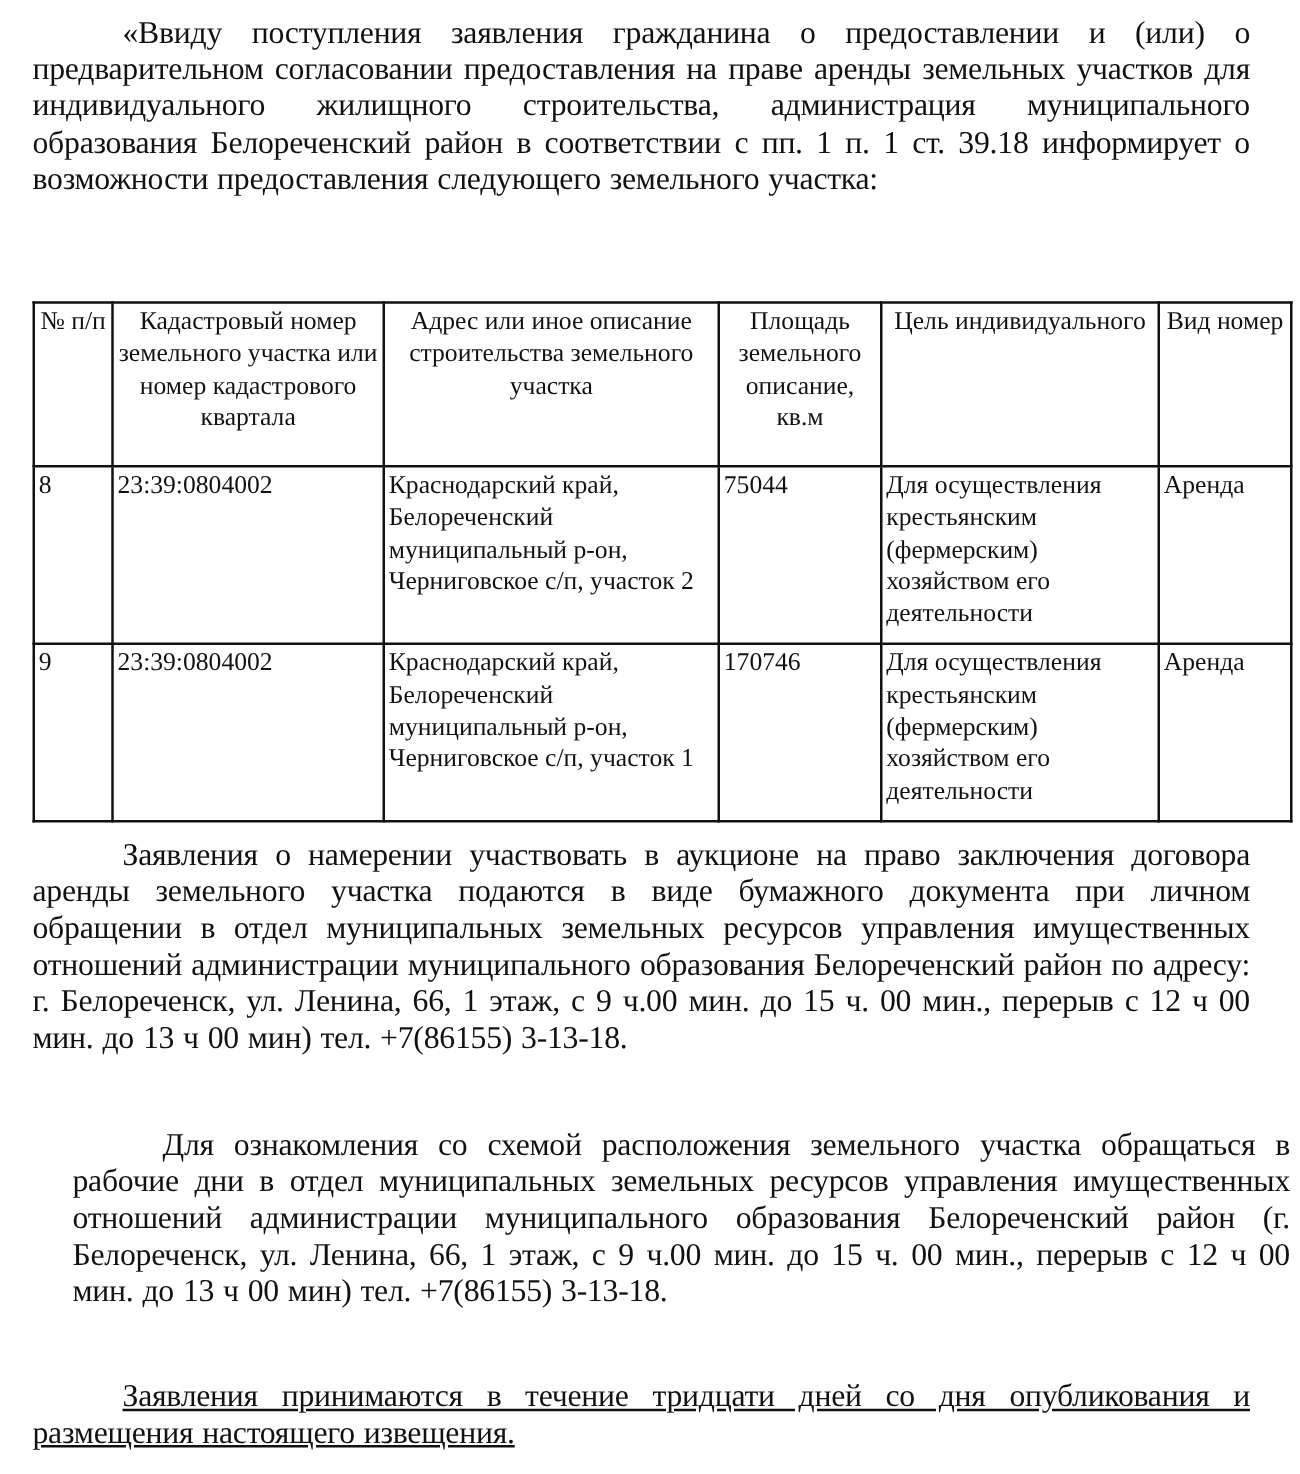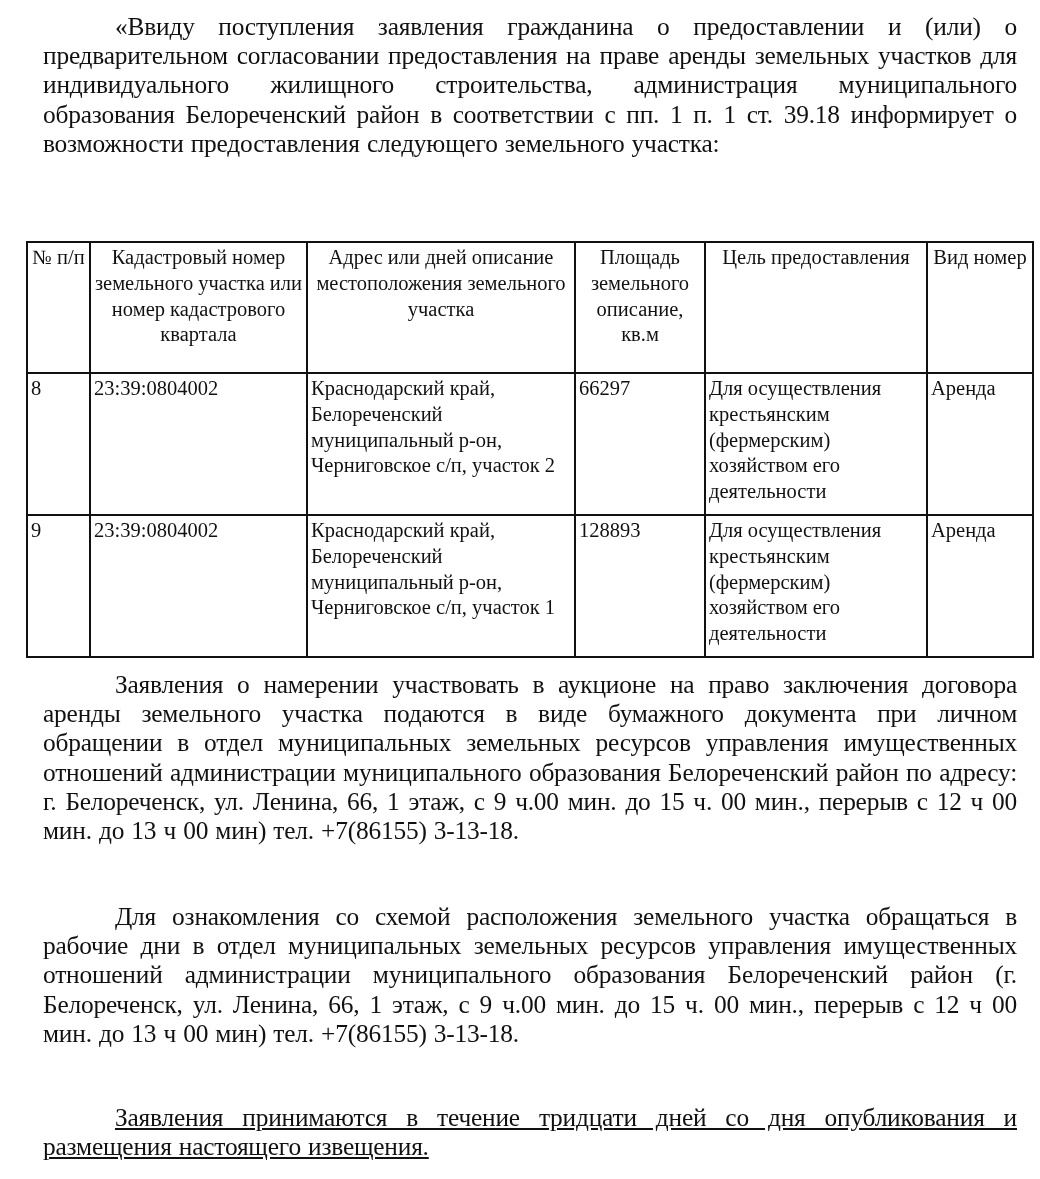--- a/index.html
+++ b/index.html
@@ -1,29 +1,29 @@
 <!DOCTYPE html>
 <html><head>
 <meta charset="utf-8">
 <style>
   html, body { margin: 0; padding: 0; background: #ffffff; }
   body {
     width: 1040px; height: 1179px; position: relative; overflow: hidden;
     font-family: "Liberation Serif", serif; color: #111;
   }
   .para {
-    position: absolute; left: 43px; width: 974px;
+    position: absolute; left: 26px; width: 974px;
     font-size: 25.4px; line-height: 29.2px;
     text-align: justify; text-align-last: auto;
     letter-spacing: -0.2px; word-spacing: 1px;
   }
   .para .indent { display: inline-block; width: 72px; }
   #p1 { top: 12px; }
   #p2 { top: 670px; }
-  #p3 { top: 902px; }
+  #p3 { top: 902px; margin-left: 32px; }
   #p4 { top: 1103px; text-decoration: underline; }
   .tbl {
     position: absolute; left: 26px; top: 241px; width: 1006px;
     border-collapse: collapse; table-layout: fixed;
     font-size: 20.5px; line-height: 25.8px;
   }
   .tbl td, .tbl th {
     border: 2px solid #111; vertical-align: top; 
     padding: 2px 3px 0 3px; font-weight: normal;
   }
@@ -47,40 +47,40 @@
       <col class="c1">
       <col class="c2">
       <col class="c3">
       <col class="c4">
       <col class="c5">
   </colgroup>
   <thead>
     <tr>
       <th>№ п/п</th>
       <th>Кадастровый номер земельного участка или номер кадастрового квартала</th>
-      <th>Адрес или дней описание местоположения земельного участка</th>
+      <th>Адрес или иное описание строительства земельного участка</th>
       <th>Площадь земельного описание, кв.м</th>
-      <th>Цель предоставления</th>
+      <th>Цель индивидуального</th>
       <th>Вид номер</th>
     </tr>
   </thead>
   <tbody>
     <tr>
       <td>8</td>
       <td>23:39:0804002</td>
       <td>Краснодарский край, Белореченский муниципальный р-он, Черниговское с/п, участок 2</td>
-      <td>66297</td>
+      <td>75044</td>
       <td>Для осуществления крестьянским (фермерским) хозяйством его деятельности</td>
       <td>Аренда</td>
     </tr>
     <tr>
       <td>9</td>
       <td>23:39:0804002</td>
       <td>Краснодарский край, Белореченский муниципальный р-он, Черниговское с/п, участок 1</td>
-      <td>128893</td>
+      <td>170746</td>
       <td>Для осуществления крестьянским (фермерским) хозяйством его деятельности</td>
       <td>Аренда</td>
     </tr>
   </tbody>
 </table>
 
 <div class="para" id="p2"><span class="indent"></span><span>Заявления о намерении участвовать в аукционе на право заключения договора аренды земельного участка подаются в виде бумажного документа при личном обращении в отдел муниципальных земельных ресурсов управления имущественных отношений администрации муниципального образования Белореченский район по адресу: г. Белореченск, ул. Ленина, 66, 1 этаж, с 9 ч.00 мин. до 15 ч. 00 мин., перерыв с 12 ч 00 мин. до 13 ч 00 мин) тел. +7(86155) 3-13-18.</span></div>
 
 <div class="para" id="p3"><span class="indent"></span><span>Для ознакомления со схемой расположения земельного участка обращаться в рабочие дни в отдел муниципальных земельных ресурсов управления имущественных отношений администрации муниципального образования Белореченский район (г. Белореченск, ул. Ленина, 66, 1 этаж, с 9 ч.00 мин. до 15 ч. 00 мин., перерыв с 12 ч 00 мин. до 13 ч 00 мин) тел. +7(86155) 3-13-18.</span></div>
 

